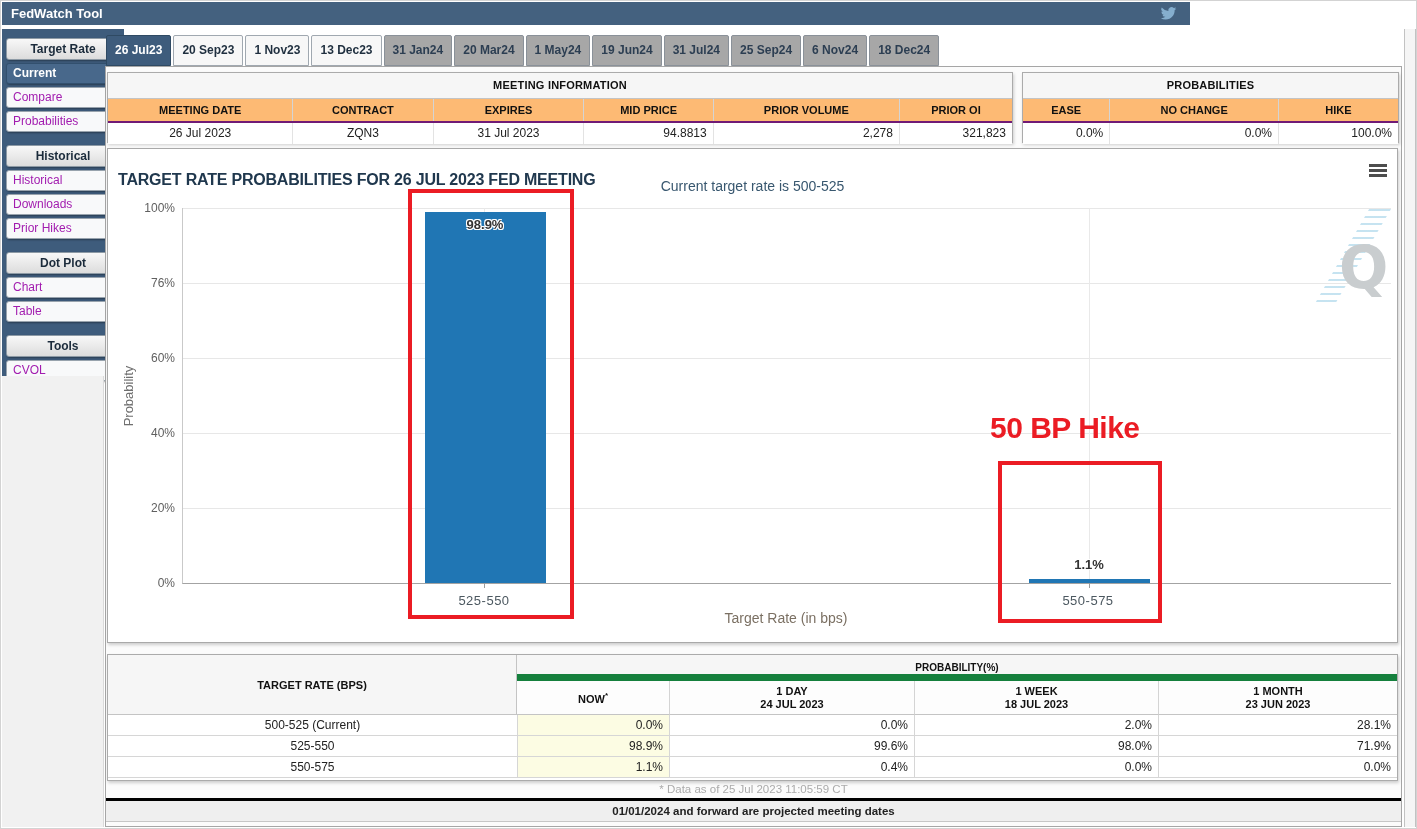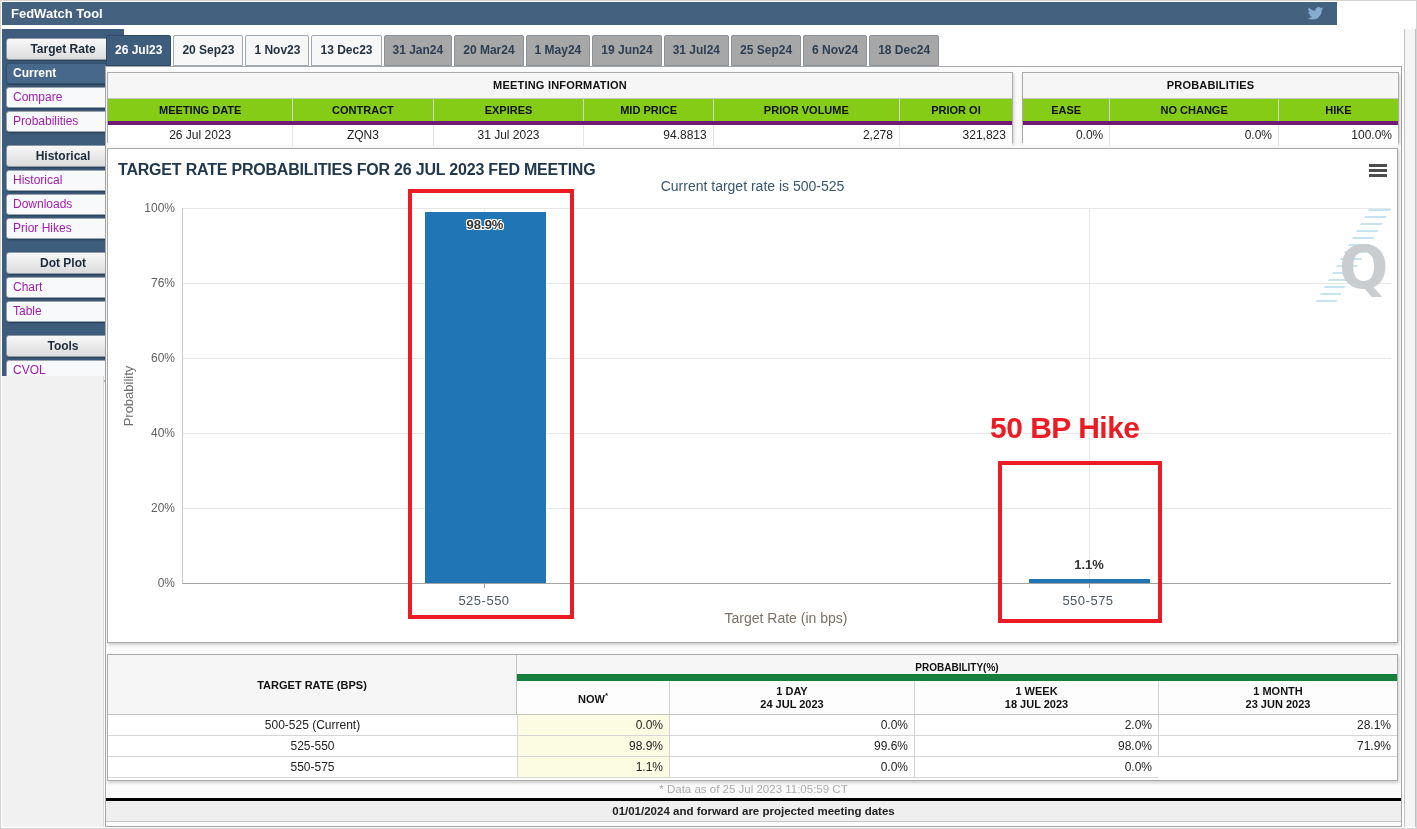--- a/index.html
+++ b/index.html
@@ -4,21 +4,21 @@
 <style>
   html,body{margin:0;padding:0;}
   body{
     width:1417px;height:829px;position:relative;overflow:hidden;
     background:#FFFFFF;font-family:"Liberation Sans",sans-serif;
     -webkit-font-smoothing:antialiased;
   }
   #frame{position:absolute;inset:0;border:1px solid #D3D3D3;background:#fff;}
 
   
-  .titlebar{position:absolute;left:2px;top:2px;width:1335px;height:23px;background:#44617F;}
+  .titlebar{position:absolute;left:2px;top:2px;width:1188px;height:23px;background:#44617F;}
   .titlebar .app-title{position:absolute;left:9px;top:0;line-height:23px;color:#FFFFFF;font-size:13px;font-weight:bold;}
   .tw-icon{position:absolute;right:13px;top:3px;width:17px;height:17px;}
 
   
   .sidebar{position:absolute;left:2px;top:29px;width:122px;height:347px;background:#3E5C7C;box-sizing:border-box;padding:9px 4px 0 4px;}
   .sb-h{height:20px;line-height:20px;margin-bottom:3px;text-align:center;font-size:12px;font-weight:bold;color:#1B2B3B;
         background:linear-gradient(#F8F8F8,#DCDCDC);border:1px solid #8D9AA5;border-radius:3px;box-shadow:1px 1px 2px rgba(0,0,0,.35);}
   .sb-i{height:19px;line-height:19px;margin-bottom:3px;padding-left:6px;font-size:12px;color:#a21caf;
         background:#F8F9FA;border:1px solid #98A3AD;border-radius:3px;box-shadow:1px 1px 2px rgba(0,0,0,.35);cursor:pointer;}
   .sb-i.sel{background:#48688B;border-color:#32506E;color:#FFFFFF;font-weight:bold;}
@@ -38,39 +38,39 @@
   .tab.gray{background:#A7A7A7;border-color:#8A9199;color:#2C3E52;}
 
   
   .content{position:absolute;left:105px;top:66px;width:1297px;height:761px;box-sizing:border-box;
            border:1px solid #A6A6A6;background:#FBFBFB;}
 
   .panel{position:absolute;box-sizing:border-box;border:1px solid #ABABAB;background:#FFFFFF;box-shadow:1px 2px 3px rgba(0,0,0,.18);}
   .panel-title{height:25px;line-height:25px;text-align:center;font-size:11px;font-weight:bold;color:#111;
                background:#F6F6F6;border-bottom:1px solid #C4C4C4;letter-spacing:.2px;}
   .cols{display:flex;}
-  .hrow{height:22px;line-height:22px;border-bottom:4px solid #701a75;background:#84cc16;}
+  .hrow{height:22px;line-height:22px;border-bottom:2px solid #701a75;background:#fdba74;}
   .vrow{height:21px;line-height:21px;background:#FFFFFF;align-items:flex-end;}
   .cell{box-sizing:border-box;font-size:11px;font-weight:bold;text-align:center;color:#111;border-left:1px solid #D4D4D4;}
   .cell:first-child{border-left:none;}
   .vcell{box-sizing:border-box;font-size:12px;color:#222;text-align:center;border-left:1px solid #E3E3E3;}
   .vcell:first-child{border-left:none;}
   .vcell.num{text-align:right;padding-right:6px;margin-top:28px;}
 
   
   .mi-c0{width:20.4%;} .mi-c1{width:15.5%;} .mi-c2{width:16.7%;} .mi-c3{width:14.3%;} .mi-c4{width:20.6%;} .mi-c5{width:12.5%;}
   
   .pr-c0{width:23%;} .pr-c1{width:45%;} .pr-c2{width:32%;}
 
   #meeting-info{left:1px;top:5px;width:906px;height:71px;}
   #prob-summary{left:916px;top:5px;width:377px;height:71px;}
 
   
   #chart-panel{left:1px;top:81px;width:1291px;height:495px;border-color:#A9A9A9;}
-  .chart-title{position:absolute;left:10px;top:12px;font-size:16px;font-weight:bold;color:#20384E;letter-spacing:-.2px;}
+  .chart-title{position:absolute;left:10px;top:22px;font-size:16px;font-weight:bold;color:#20384E;letter-spacing:-.2px;}
   .chart-subtitle{position:absolute;left:0;top:29px;width:100%;text-align:center;font-size:14px;color:#38576F;}
   .menu-icon{position:absolute;left:1261px;top:15px;width:18px;cursor:pointer;}
   .menu-icon div{height:3px;background:#4D4D4D;margin-bottom:2px;}
 
   .plot{position:absolute;left:74px;top:59px;width:1208px;height:375px;
         border-left:1px solid #C9C9C9;border-bottom:1px solid #A3A3A3;}
   .hgrid{position:absolute;left:0;width:100%;height:1px;background:#E7E7E7;}
   .vgrid{position:absolute;top:0;width:1px;height:375px;background:#E9E9E9;}
   .xtick{position:absolute;top:375px;width:1px;height:5px;background:#9B9B9B;}
   .bar{position:absolute;bottom:0;width:121px;background:#2076B4;}
@@ -271,19 +271,20 @@
     <div class="pt-v">28.1%</div>
 
     <div class="pt-rl">525-550</div>
     <div class="pt-v now">98.9%</div>
     <div class="pt-v">99.6%</div>
     <div class="pt-v">98.0%</div>
     <div class="pt-v">71.9%</div>
 
     <div class="pt-rl">550-575</div>
     <div class="pt-v now">1.1%</div>
+    <div class="pt-v">0.4%</div>
     <div class="pt-v">0.0%</div>
     <div class="pt-v">0.0%</div>
   </div>
 
   <div class="footnote">* Data as of 25 Jul 2023 11:05:59 CT</div>
   <div class="footer-strip">01/01/2024 and forward are projected meeting dates</div>
 </div>
 
 </body></html>

